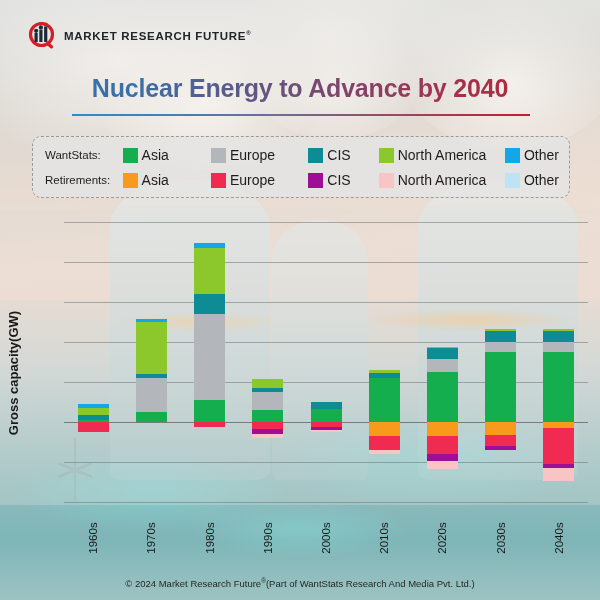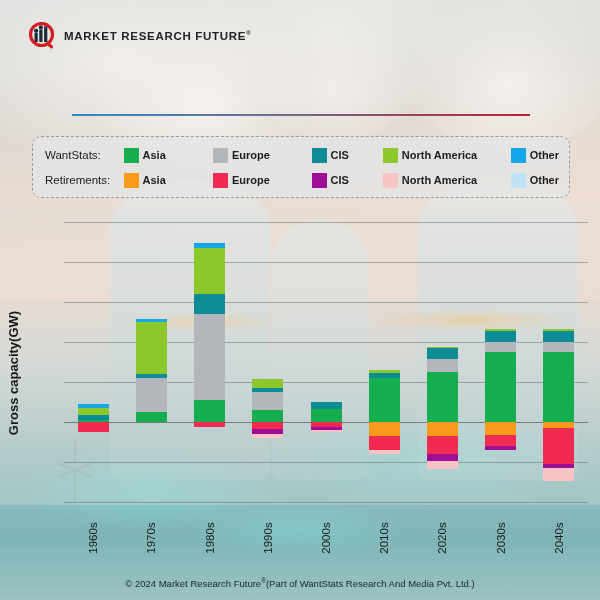--- a/index.html
+++ b/index.html
@@ -102,21 +102,21 @@
     position: absolute; left: 32px; top: 136px; width: 538px; height: 62px;
     background: rgba(228,228,228,.82);
     border: 1px dashed #9a9a9a; border-radius: 9px;
     padding: 7px 10px 6px 12px;
     display: flex; flex-direction: column; justify-content: center; gap: 7px;
   }
   .legend-row { display: flex; align-items: center; height: 18px; }
   .legend-head { width: 86px; font-size: 11.5px; color: #1d1d1d; }
   .legend-item { display: flex; align-items: center; }
   .swatch { width: 15px; height: 15px; display: inline-block; }
-  .legend-label { font-size: 11px; color: #1d1d1d; margin-left: 4px; white-space: nowrap; font-weight: bold; }
+  .legend-label { font-size: 14px; color: #1d1d1d; margin-left: 4px; white-space: nowrap; }
 
   
   #chart { position: absolute; left: 0; top: 208px; width: 600px; height: 330px; }
   #ylabel {
     position: absolute; left: 6px; top: 250px; width: 170px;
     transform: rotate(-90deg); transform-origin: left top;
     font-size: 13px; font-weight: 600; color: #1a1a1a; text-align: center;
   }
   .plot { position: absolute; left: 64px; top: 14px; width: 524px; height: 280px; }
   .gridline { position: absolute; left: 0; width: 524px; height: 1px; background: rgba(110,118,120,.55); }
@@ -169,20 +169,21 @@
         <rect x="16.1" y="4.5" width="3.2" height="15.5" fill="#1c2a3a"></rect>
         <circle cx="8.1" cy="8.8" r="2.1" fill="#1c2a3a"></circle>
         <circle cx="12.9" cy="5.4" r="2.1" fill="#1c2a3a"></circle>
         <circle cx="17.7" cy="2.6" r="2.1" fill="#d21f26"></circle>
         <rect x="19.5" y="19" width="8.5" height="3.4" rx="1.7" fill="#d21f26" transform="rotate(42 19.5 19)"></rect>
       </svg>
     </span>
     <span class="logo-text"><span>MARKET  RESEARCH  FUTURE</span><span class="logo-reg">®</span></span>
   </div>
 
+  <div id="title">Nuclear Energy to Advance by 2040</div>
   <div id="title-rule"></div>
 
   <div id="legend">
     <div class="legend-row">
       <span class="legend-head">WantStats:</span>
       <span class="legend-item" style="width:98px">
         <span class="swatch" style="background:#14AE4E"></span>
         <span class="legend-label">Asia</span>
       </span>
       <span class="legend-item" style="width:108px">

